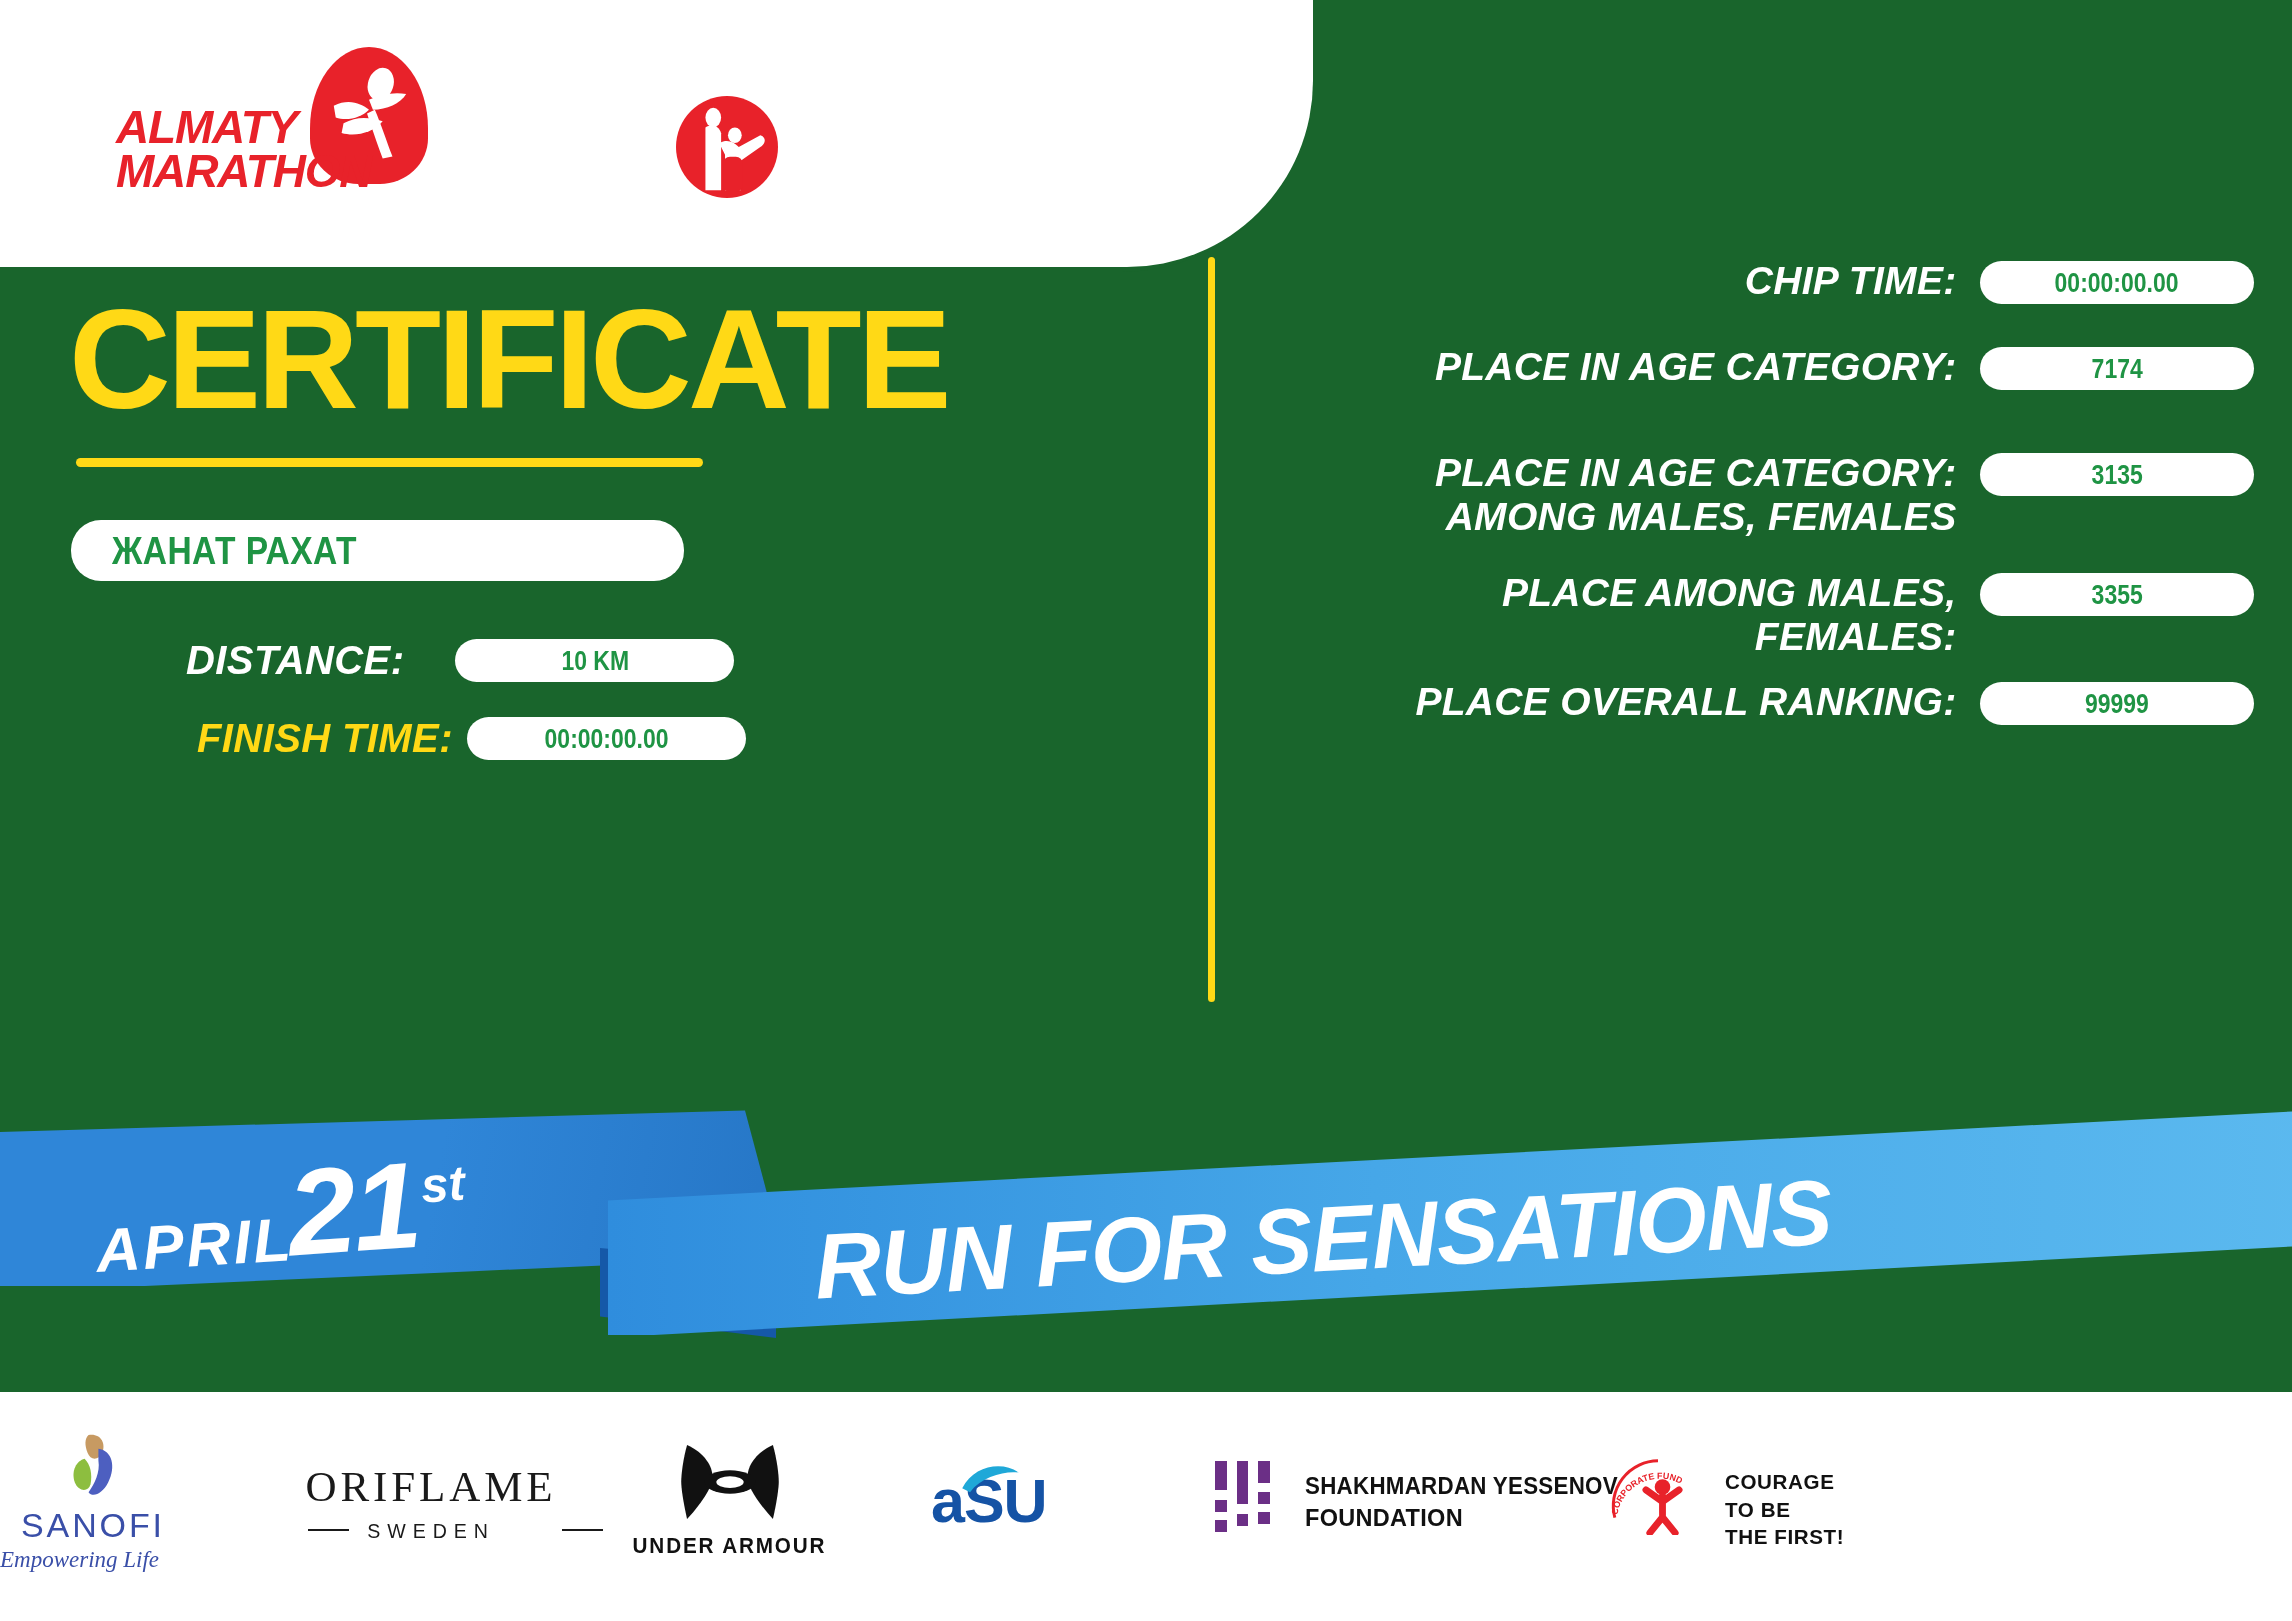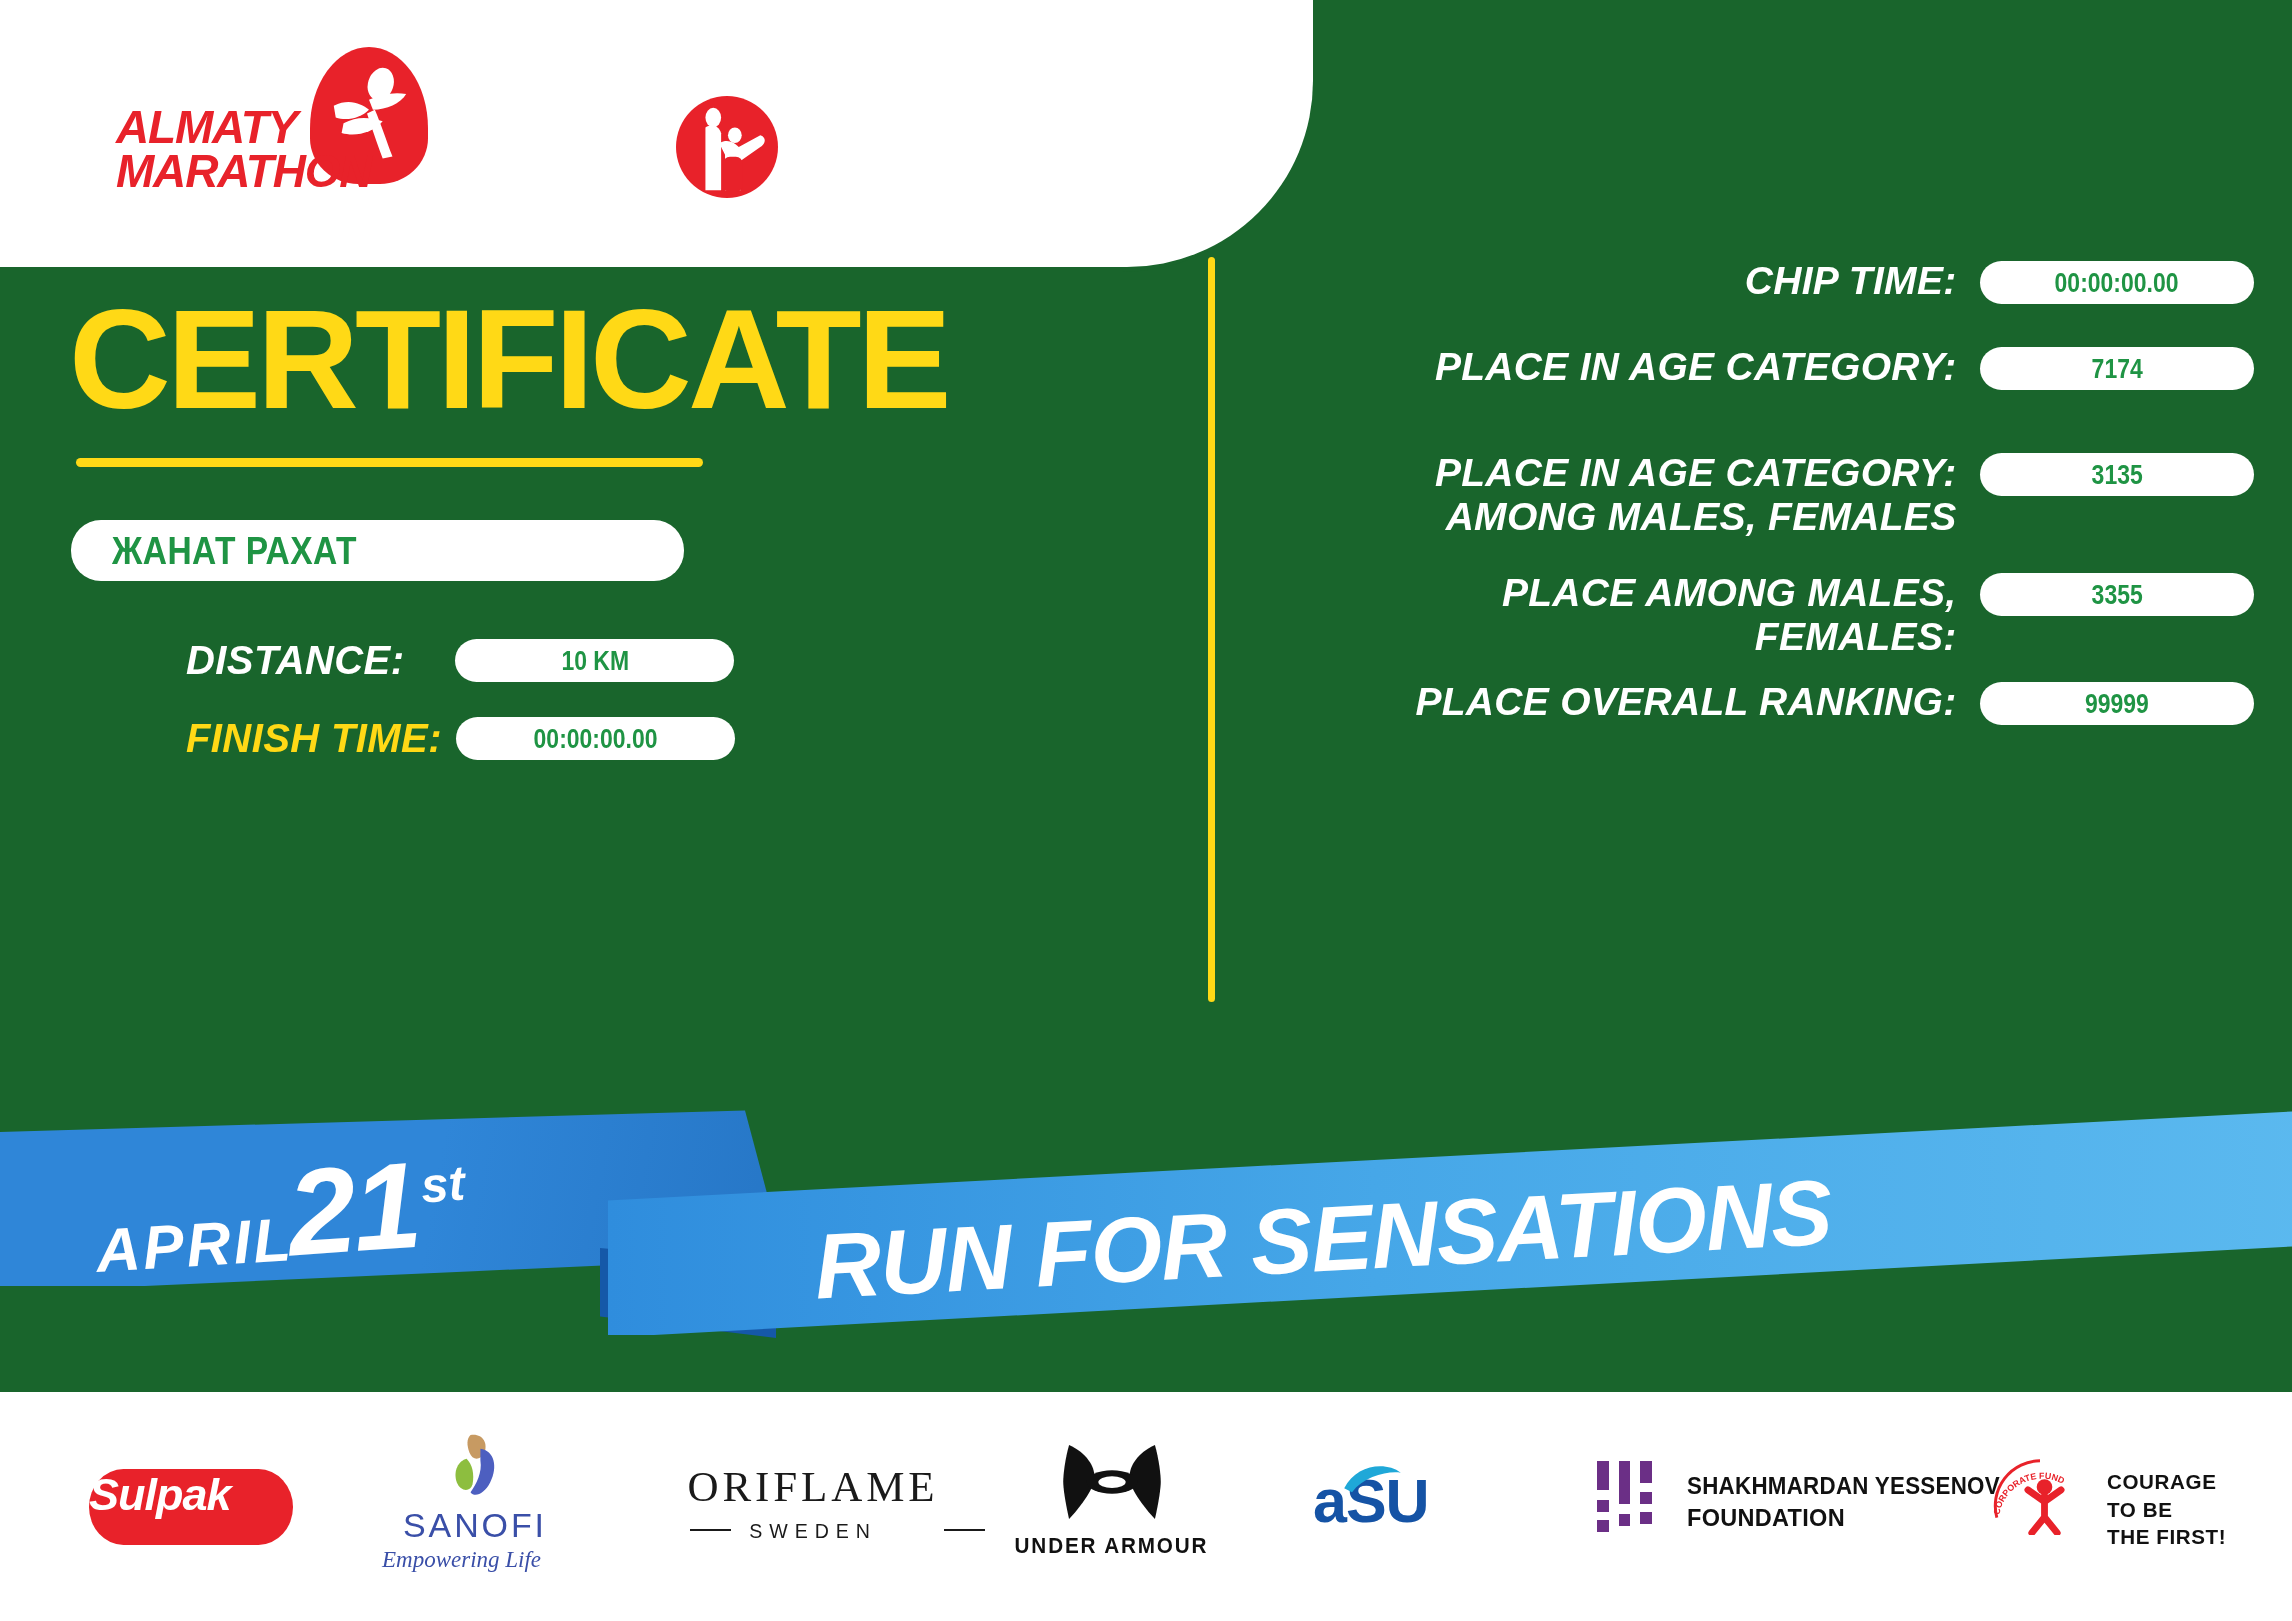--- a/index.html
+++ b/index.html
@@ -133,21 +133,21 @@
     background:#ffffff;border-radius:23.5px;height:43px;
     display:flex;align-items:center;justify-content:center;
   }
   .val-pill span{
     font-size:28px;font-weight:700;color:#1f9444;
     transform:scaleX(.82);transform-origin:center;white-space:nowrap;
   }
 
   .row-distance{left:186px;top:371px;}
   .row-distance .val-pill{width:279px;margin-left:51px;}
-  .row-finish{left:186px;top:449px;}
+  .row-finish{left:197px;top:449px;}
   .row-finish .val-pill{width:279px;margin-left:13.7px;}
 
   
   .divider{
     position:absolute;left:1208px;top:-9.8px;width:6.9px;height:745px;
     background:#ffd916;border-radius:3.9px;
   }
 
   
   .stats{position:absolute;left:1264px;top:-7.8px;width:990px;}
@@ -1100,23 +1100,20 @@
     <div class="april-block">
       <div class="april-word">APRIL</div>
       <div class="april-num">21</div>
       <div class="april-sup">st</div>
     </div>
     <div class="slogan">RUN FOR SENSATIONS</div>
   </div>
 
   <div class="sponsors" id="sponsor-bar">
 
-    <div class="sp" style="width:382px;">
-      <div class="sp-sulpak">Sulpak</div>
-    </div>
 
     <div class="sp" style="width:294px;">
       <div class="sp-sanofi">
         <svg class="sanofi-mark" viewBox="0 0 74 70">
           <path d="M34 2 C46 0 52 10 48 20 C44 28 36 28 33 20 C30 12 30 6 34 2 Z" fill="#c79a62"></path>
           <path d="M44 16 C58 18 62 34 54 50 C48 62 38 66 34 60 C40 52 46 40 44 28 Z" fill="#4d5fc0"></path>
           <path d="M30 26 C22 28 16 38 20 50 C24 60 34 60 36 52 C38 42 36 32 30 26 Z" fill="#8dbe3f"></path>
         </svg>
         <div class="sanofi-name">SANOFI</div>
         <div class="sanofi-tag">Empowering Life</div>

